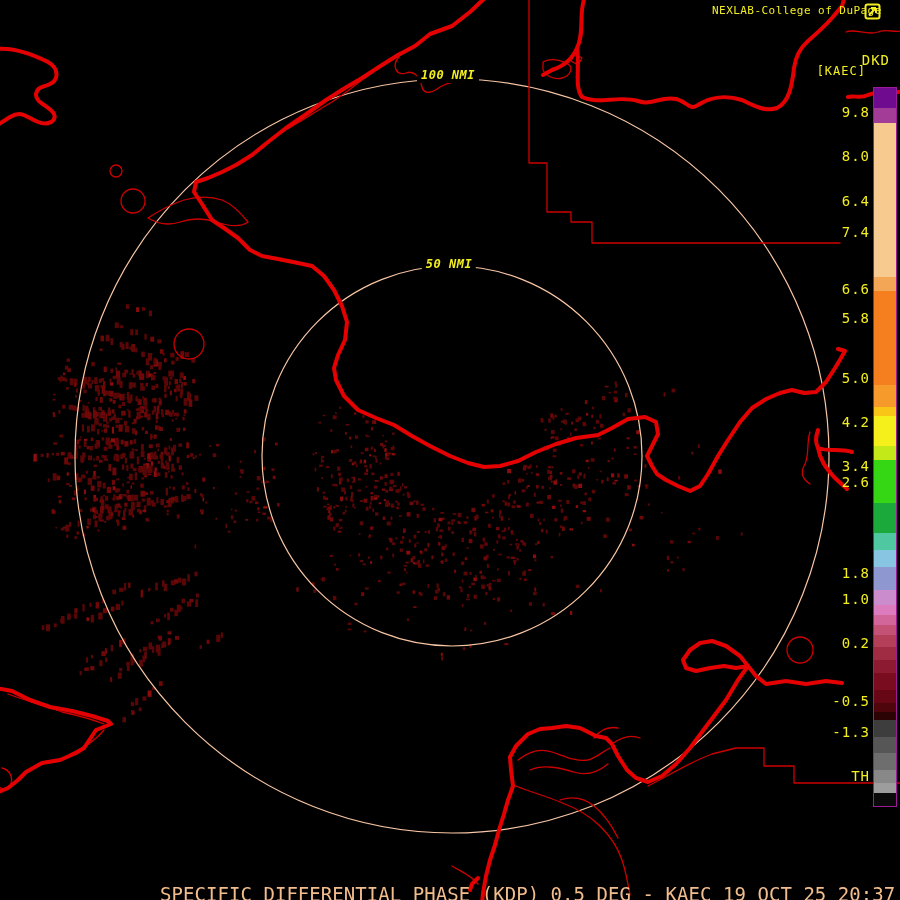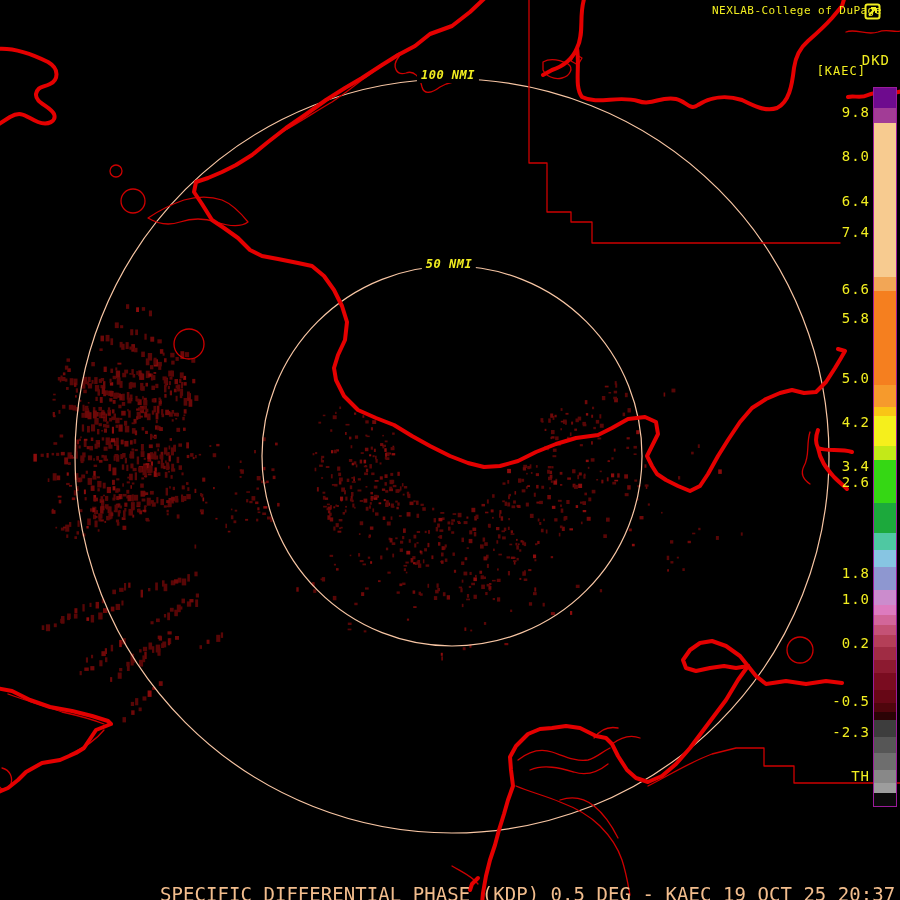--- a/index.html
+++ b/index.html
@@ -1437,17 +1437,17 @@
     <div class="scale-label" style="top: 281.08px;">6.6</div>
     <div class="scale-label" style="top: 310px;">5.8</div>
     <div class="scale-label" style="top: 369.62px;">5.0</div>
     <div class="scale-label" style="top: 413.89px;">4.2</div>
     <div class="scale-label" style="top: 458.16px;">3.4</div>
     <div class="scale-label" style="top: 474px;">2.6</div>
     <div class="scale-label" style="top: 546.7px; margin-top: 18px;">1.8</div>
     <div class="scale-label" style="top: 590.97px;">1.0</div>
     <div class="scale-label" style="top: 635.24px;">0.2</div>
     <div class="scale-label" style="top: 693px;">-0.5</div>
-    <div class="scale-label" style="top: 723.78px;">-2.3</div>
+    <div class="scale-label" style="top: 723.78px;">-1.3</div>
     <div class="scale-label" style="top: 768.05px;">TH</div>
   </div>
 
 <div class="abs caption">SPECIFIC DIFFERENTIAL PHASE (KDP) 0.5 DEG - KAEC 19 OCT 25 20:37</div>
 
 </body></html>

